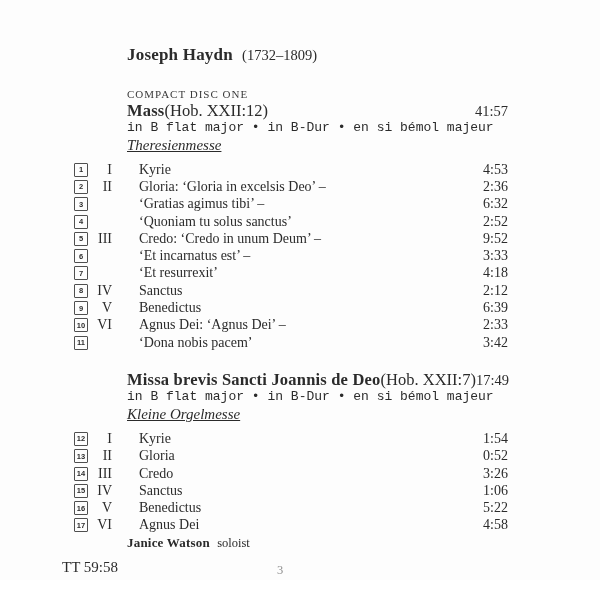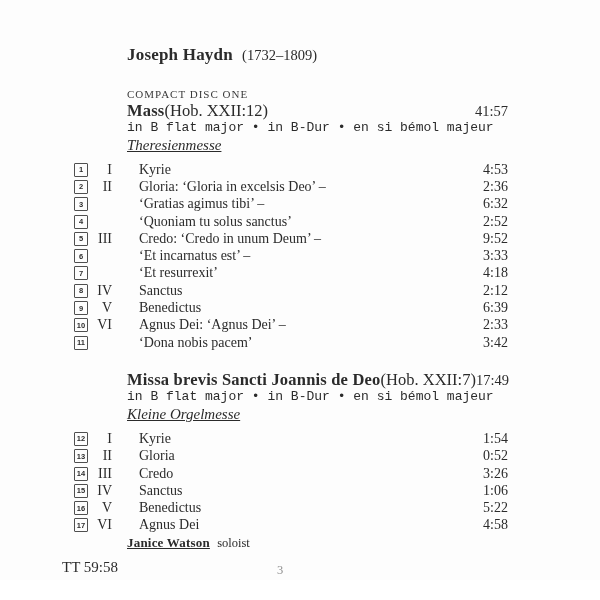--- a/index.html
+++ b/index.html
@@ -44,21 +44,21 @@
     display:flex;align-items:center;justify-content:center;
     font-family:"Liberation Sans", sans-serif;
     font-size:7.5px;font-weight:bold;color:#2b2b2b;
     background:#fdfdfd;
   }
   .troman{text-align:right;}
   .ttitle{padding-left:27px;white-space:nowrap;}
   .ttime{text-align:right;}
 
   .soloist-line{margin-left:65px;margin-top:1px;font-size:13px;line-height:16px;}
-  .soloist-line .sname{font-weight:bold;letter-spacing:0.2px;text-decoration:underline;}
+  .soloist-line .sname{font-weight:bold;letter-spacing:0.2px;}
   .soloist-line .srole{font-size:12.5px;margin-left:4px;}
 
   .tt-line{text-align:left;font-size:15px;margin-top:7px;line-height:18px;}
 
   .page-number{position:absolute;left:268px;top:563px;width:24px;text-align:center;font-size:12.5px;color:#8f8f8f;}
 </style>
 </head>
 <body>
 
 <div class="page">

